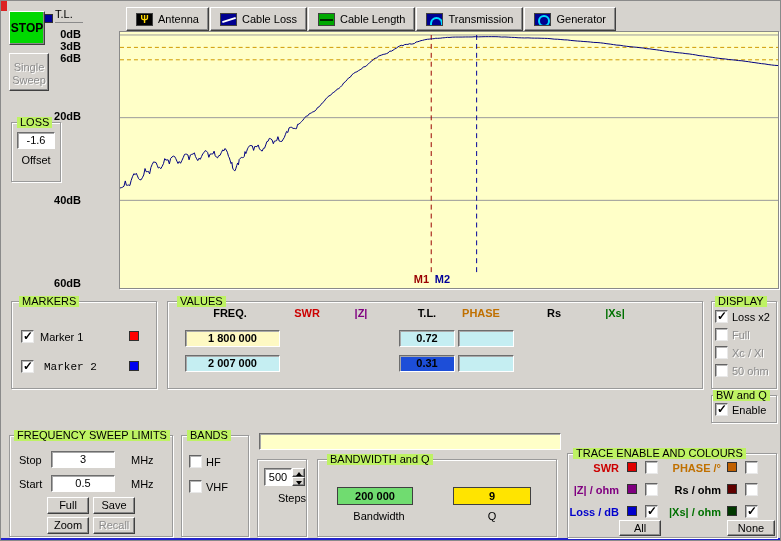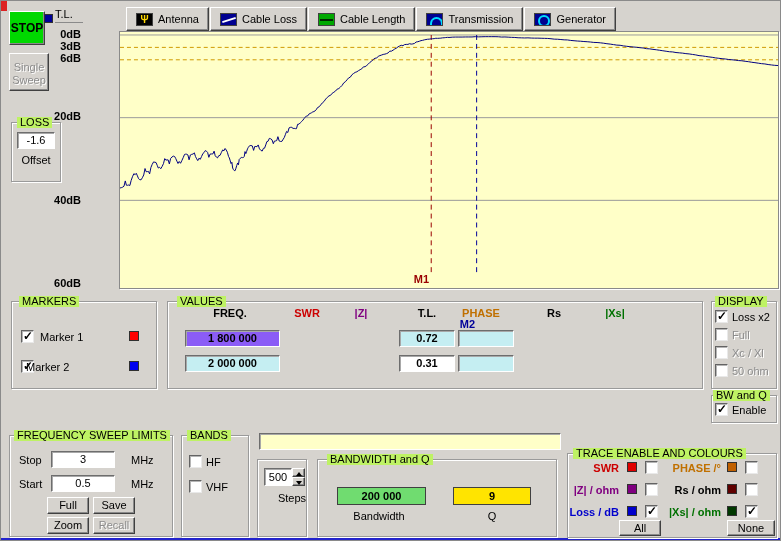--- a/index.html
+++ b/index.html
@@ -49,21 +49,21 @@
                               border:2px solid #00dcff; border-bottom:none; border-radius:8px 8px 0 0; }
   .generator-icon { background:#000090; }
   .generator-icon::after { content:""; position:absolute; left:3px; top:1px; width:8px; height:8px;
                            border:2px solid #00dcff; border-radius:50%; }
 
   
   .chart { left:118px; top:30px; width:660px; height:258px; border:1px solid #8a8a8a;
            box-shadow:1px 1px 0 #fff; }
   .chart svg { position:absolute; left:0; top:0; width:100%; height:100%; }
   .mlabel { top:272px; width:22px; text-align:right; font-weight:bold; }
-  .m1 { left:406px; } .m2 { left:452px;margin-top:45px; }
+  .m1 { left:406px; } .m2 { left:427px; }
 
   
   .markers-group { left:10px; top:300px; width:146px; height:88px; }
   .values-group  { left:166px; top:300px; width:536px; height:88px; }
   .display-group { left:710px; top:300px; width:66px; height:88px; }
   .bwq-group     { left:710px; top:394px; width:66px; height:28px; }
 
   .cb { position:absolute; width:13px; height:13px; background:#fff; border:1px solid;
         border-color:#636363 #e9e9e9 #e9e9e9 #636363; box-shadow:inset 1px 1px 0 #b5b5b5; }
   .cb.checked::after { content:"✓"; position:absolute; left:1px; top:-2px; font-size:12px; font-weight:bold; color:#000; }
@@ -88,21 +88,21 @@
   .small-btn { position:absolute; width:42px; height:17px; line-height:15px; }
 
   .spin-field { left:263px; top:467px; width:28px; height:18px; text-align:center; line-height:16px; }
   .spin-btns { left:291px; top:467px; width:13px; height:18px; }
   .spin-up, .spin-dn { position:absolute; left:0; width:13px; height:9px; }
   .spin-up{top:0} .spin-dn{top:9px}
   .tri-up { position:absolute; left:3px; top:3px; border-left:3px solid transparent; border-right:3px solid transparent; border-bottom:4px solid #000; }
   .tri-dn { position:absolute; left:3px; top:3px; border-left:3px solid transparent; border-right:3px solid transparent; border-top:4px solid #000; }
   .steps-label { left:256px; top:491px; width:70px; text-align:center; }
 
-  .bwbox { position:absolute; width:89px; height:18px; border:1px solid #404040; text-align:center;
+  .bwbox { position:absolute; width:76px; height:18px; border:1px solid #404040; text-align:center;
            line-height:16px; font-weight:bold; }
   .bw-val { left:336px; top:486px; }
   .q-val  { left:452px; top:486px; width:78px; }
   .bw-lab { position:absolute; left:336px; top:509px; width:84px; text-align:center; }
   .q-lab  { position:absolute; left:452px; top:509px; width:78px; text-align:center; }
 
   .tg-label-l { position:absolute; left:566px; width:52px; text-align:right; font-weight:bold; white-space:nowrap; }
   .tg-label-r { position:absolute; left:658px; width:62px; text-align:right; font-weight:bold; white-space:nowrap; }
   .row0{top:461px} .row1{top:483px} .row2{top:505px}
   .cbrow0{top:460px} .cbrow1{top:482px} .cbrow2{top:504px}
@@ -176,37 +176,37 @@
   </div>
   <div class="abs mlabel m1" style="color: rgb(153, 0, 0);">M1</div>
   <div class="abs mlabel m2" style="color: rgb(0, 0, 153);">M2</div>
 
   <div class="abs group markers-group"></div>
   <span class="gtitle" style="left:18px;top:295px;">MARKERS</span>
   <span class="cb checked" style="left:20px;top:329px;"></span>
   <span class="cblabel" style="left:39px;top:330px;">Marker 1</span>
   <span class="swatch" style="left: 128px; top: 330px; background: rgb(255, 0, 0);"></span>
   <span class="cb checked" style="left:20px;top:359px;"></span>
-  <span class="cblabel" style="left:25px;top:360px;">Marker 2</span>
+  <span class="cblabel" style="left:43px;top:360px;font-family:Liberation Mono, monospace;">Marker 2</span>
   <span class="swatch" style="left: 128px; top: 360px; background: rgb(0, 0, 238);"></span>
 
   <div class="abs group values-group"></div>
   <span class="gtitle" style="left:176px;top:295px;">VALUES</span>
   <span class="vh" style="left: 229px; color: rgb(0, 0, 0); text-align: center;">FREQ.</span>
   <span class="vh" style="left: 306px; color: rgb(204, 0, 0);">SWR</span>
   <span class="vh" style="left: 360px; color: rgb(128, 0, 128);">|Z|</span>
   <span class="vh" style="left: 426px; color: rgb(0, 0, 0);">T.L.</span>
   <span class="vh" style="left: 480px; color: rgb(192, 112, 0);">PHASE</span>
   <span class="vh" style="left: 553px; color: rgb(0, 0, 0);">Rs</span>
   <span class="vh" style="left: 614px; color: rgb(0, 112, 0);">|Xs|</span>
 
-  <div class="s val-field freq-1" style="background: #8b5cf6;">1 800 000</div>
-  <div class="s val-field freq-2" style="background: rgb(197, 238, 242);">2 000 000</div>
+  <div class="s val-field freq-1" style="background: #fef9c3;">1 800 000</div>
+  <div class="s val-field freq-2" style="background: rgb(197, 238, 242);">2 007 000</div>
   <div class="s val-field tl-1" style="background: rgb(197, 238, 242);">0.72</div>
-  <div class="s val-field tl-2" style="background: #ffffff;">0.31</div>
+  <div class="s val-field tl-2" style="background: #1d4ed8;">0.31</div>
   <div class="s val-field ph-1" style="background: rgb(197, 238, 242);"></div>
   <div class="s val-field ph-2" style="background: rgb(197, 238, 242);"></div>
 
   <div class="abs group display-group"></div>
   <span class="gtitle" style="left:714px;top:295px;">DISPLAY</span>
   <span class="cb checked" style="left:714px;top:309px;"></span>
   <span class="cblabel" style="left:731px;top:310px;">Loss x2</span>
   <span class="cb" style="left:714px;top:327px;"></span>
   <span class="cblabel dis" style="left:731px;top:328px;">Full</span>
   <span class="cb" style="left:714px;top:345px;"></span>

